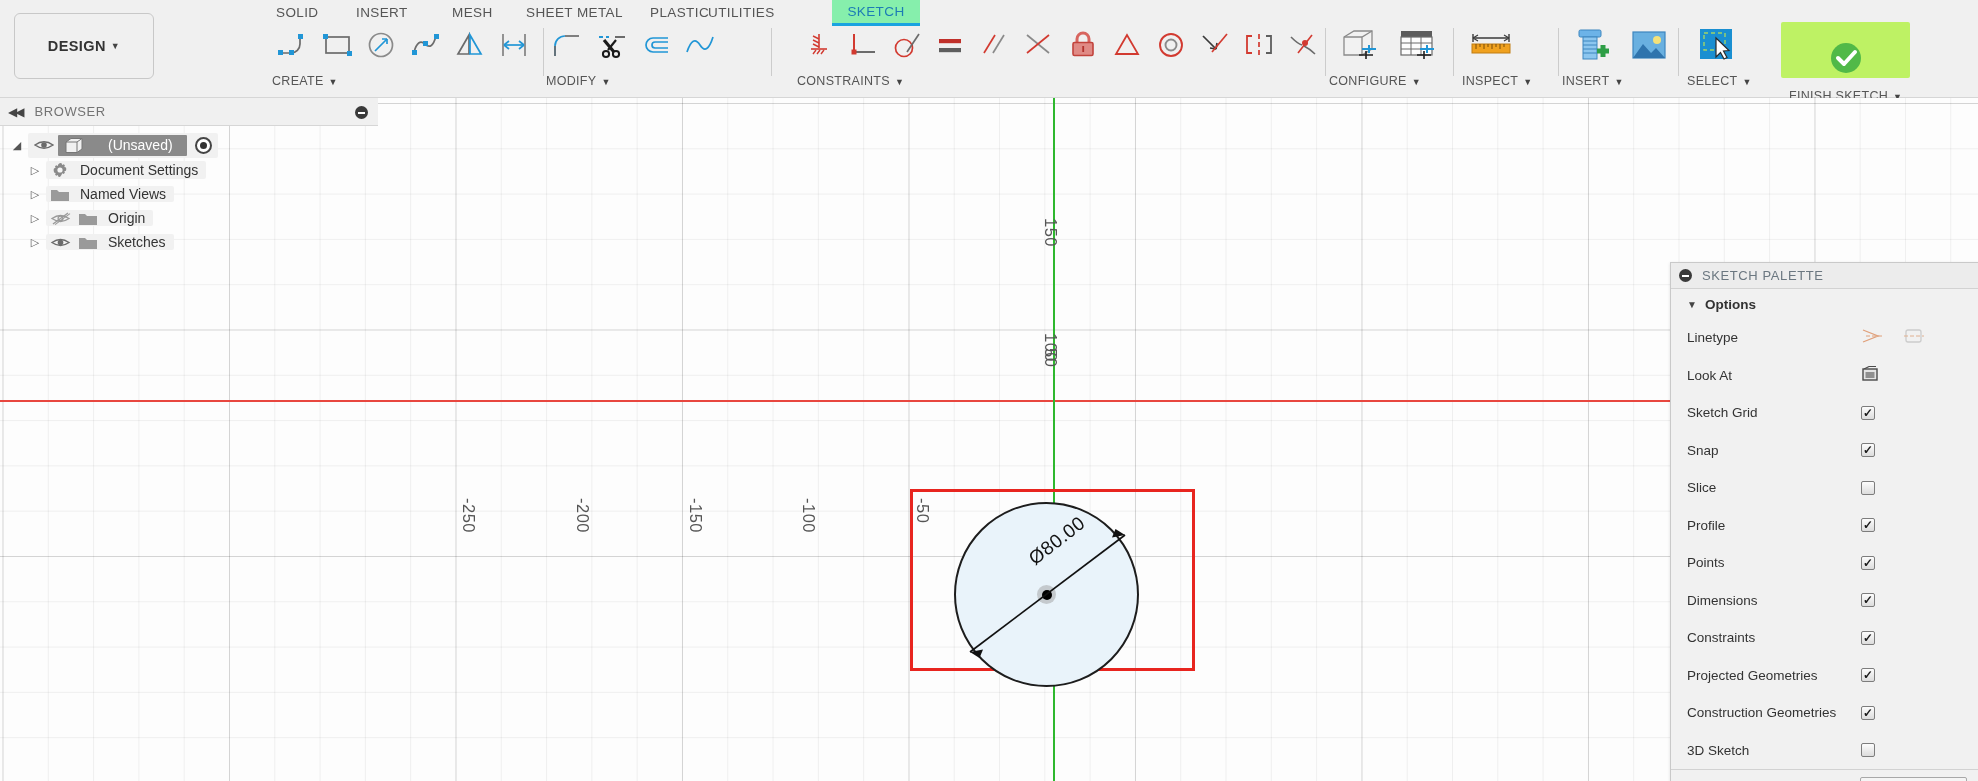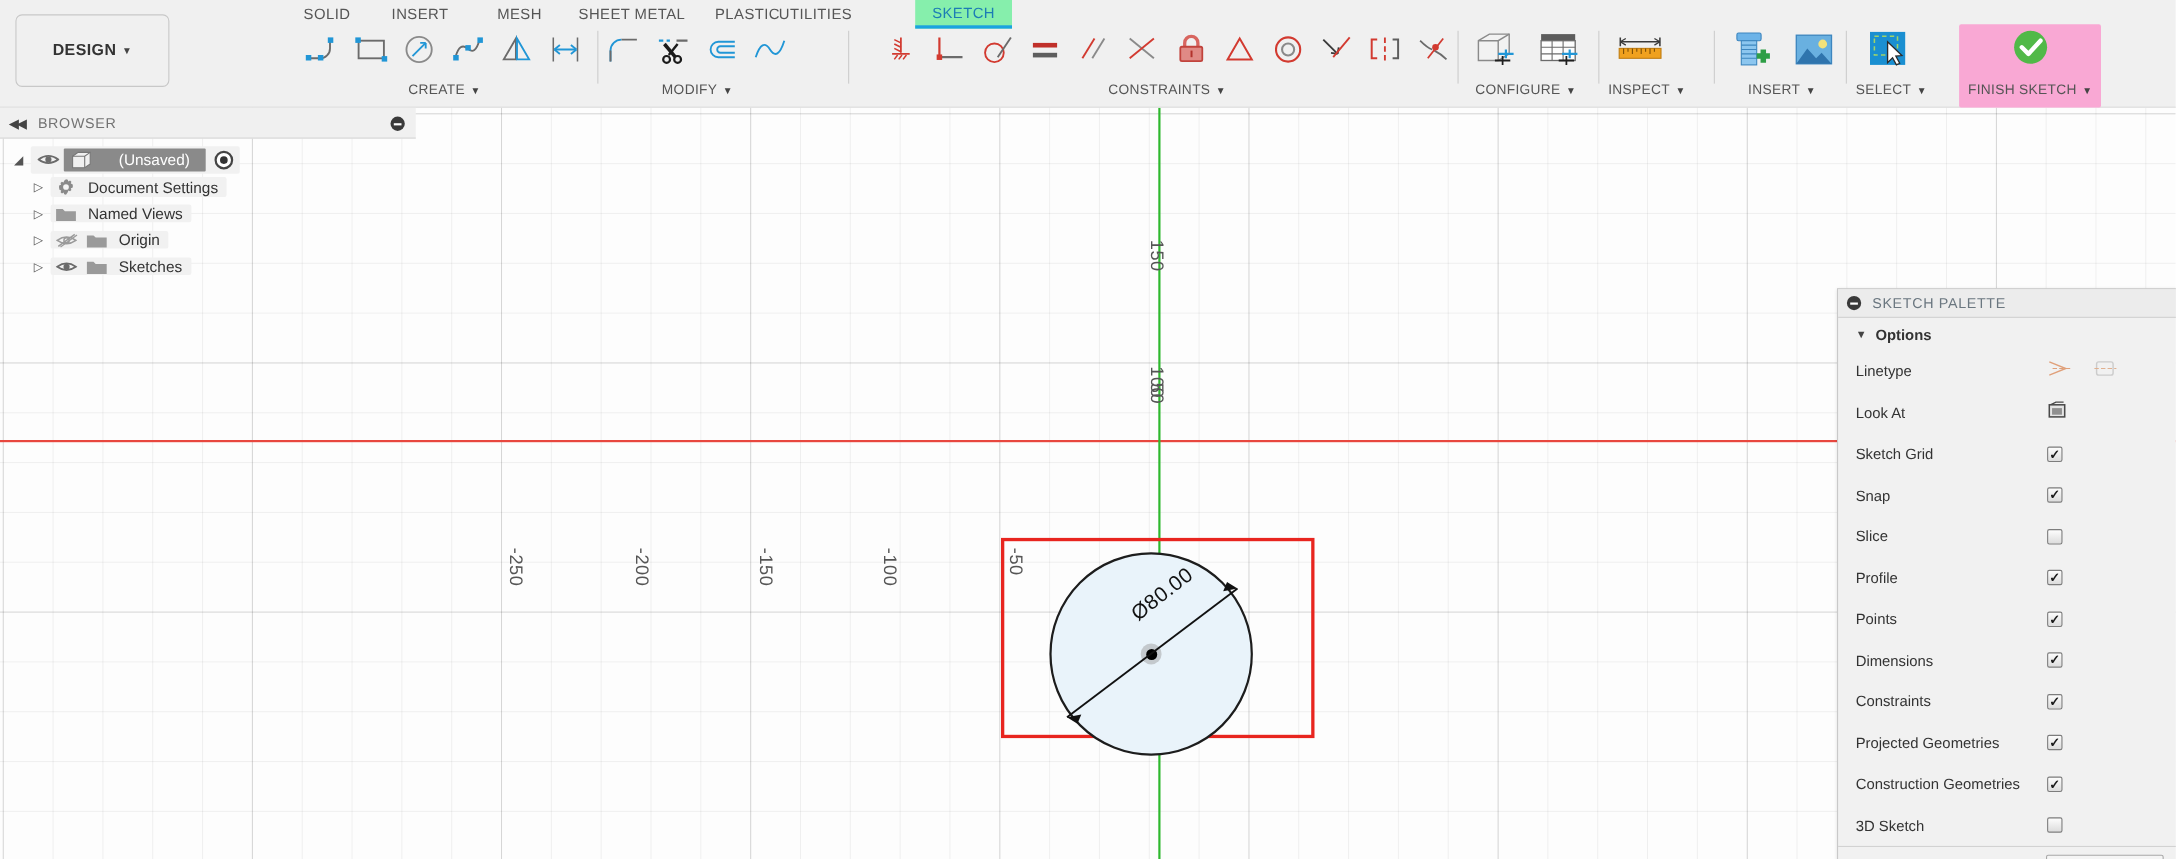--- a/index.html
+++ b/index.html
@@ -39,33 +39,33 @@
   }
   .tab.active {
     background: #86efac; color: #1c7cb5; font-weight: normal;
     border-bottom: 3px solid #1aa3e0;
     height: 26px;
   }
 
   .grp { position: absolute; top: 22px; height: 76px; }
   .grp .icons { display:flex; align-items:center; height: 46px; }
   .grp .glabel {
-    text-align: center; font-size: 12.5px; color: #555;
+    font-size: 12.5px; color: #555;
     margin-top: 6px; letter-spacing:.3px; white-space:nowrap;
   }
   .ic {
     width: 44px; height: 44px; display:flex; align-items:center; justify-content:center;
     flex: none;
   }
   .vdiv { width:1px; height:48px; background:#ccc; margin: 0 9px; align-self:center; }
 
   .bigic { width: 58px; }
 
   #finish-sketch-grp {
-    background: #f9a8d4; height: 76px; padding: 0 8px; border-radius: 2px;
+    background: #bef264; height: 56px; padding: 15px 8px; border-radius: 2px;
   }
 
   
   #canvas {
     position:absolute; left:0; top:98px; width:1978px; height:683px;
     background: #fdfdfd; overflow:hidden;
   }
   #grid {
     position:absolute; inset:0;
     background-image:

